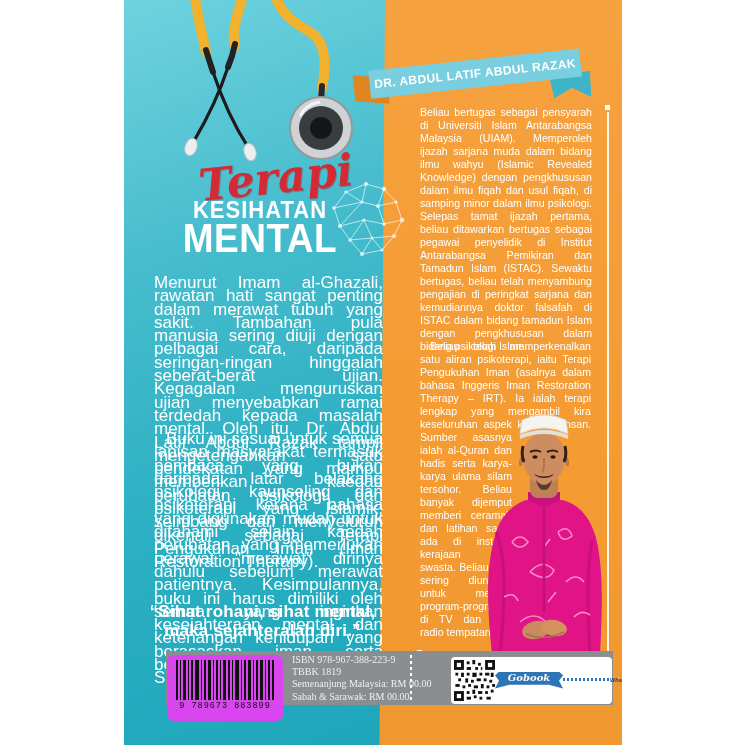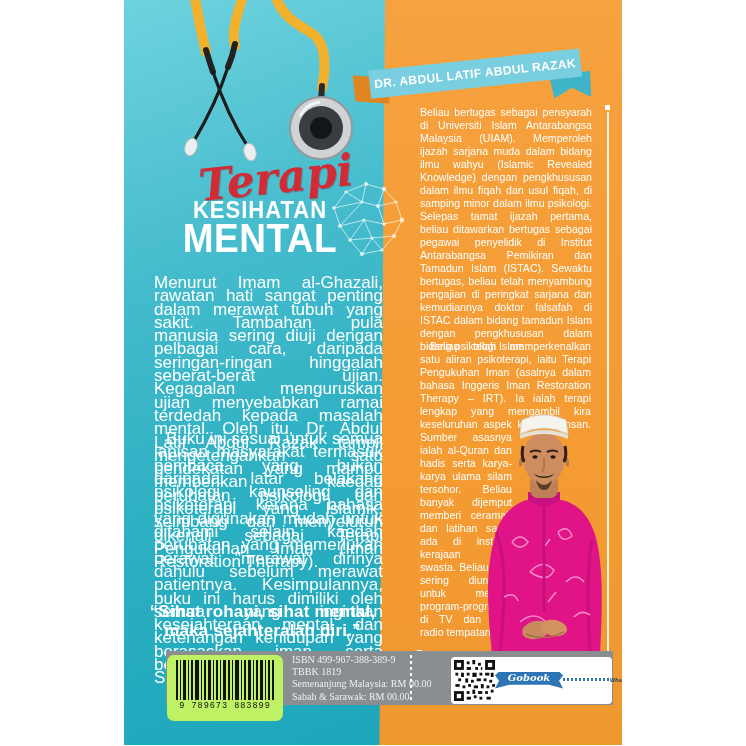--- a/index.html
+++ b/index.html
@@ -51,21 +51,21 @@
   .rule-v{position:absolute;left:483px;top:112px;width:2px;height:540px;background:rgba(255,255,255,.9);}
   .rule-v-dot{position:absolute;left:481px;top:105px;width:5px;height:5px;background:#fff;}
   .rule-h{position:absolute;left:298px;top:652px;width:186px;height:2px;background:rgba(255,255,255,.9);}
   .rule-h-dot{position:absolute;left:293px;top:650px;width:5px;height:5px;background:#fff;}
 
   
   .photo{position:absolute;left:350px;top:412px;width:140px;height:243px;}
 
   
   .footer-bar{position:absolute;left:42px;top:651px;width:447px;height:54px;background:#8a8e91;}
-  .barcode-box{position:absolute;left:43px;top:655px;width:116px;height:66px;background:#bef264;border-radius:7px;
+  .barcode-box{position:absolute;left:43px;top:655px;width:116px;height:66px;background:#d946ef;border-radius:7px;
      display:flex;flex-direction:column;align-items:center;justify-content:flex-start;padding-top:5px;box-sizing:border-box;}
   .barcode-digits{font-family:"Liberation Mono",monospace;font-size:8.5px;color:#111;letter-spacing:1px;margin-top:1px;}
   .isbn-block{position:absolute;left:168px;top:654px;width:160px;color:#eef0f0;
      font-family:"Liberation Serif",serif;font-size:10px;line-height:12.2px;}
   .dotdiv{position:absolute;left:332px;top:655px;width:2px;height:46px;
      background:repeating-linear-gradient(180deg,#fff 0 3px,transparent 3px 6px);}
   .tb-logo{position:absolute;left:340px;top:658px;width:52px;height:42px;text-align:center;}
   .tb-name{font-family:"DejaVu Serif",serif;font-style:italic;font-size:7px;color:#fff;margin-top:-4px;}
   .order-box{position:absolute;left:327px;top:657px;width:161px;height:47px;background:#fff;border-radius:4px;
      display:flex;align-items:center;padding:3px;box-sizing:border-box;}
@@ -237,21 +237,21 @@
             <rect x="85" y="0" width="3" height="40"></rect>
           <rect x="90" y="0" width="1" height="40"></rect>
             <rect x="93" y="0" width="2" height="40"></rect>
           <rect x="97" y="0" width="2" height="40"></rect>
         </g>
       </svg>
       <div class="barcode-digits">9 789673 883899</div>
     </div>
 
     <div class="isbn-block">
-      <div>ISBN  499-967-388-389-9</div>
+      <div>ISBN  978-967-388-223-9</div>
       <div>TBBK 1819</div>
       <div>Semenanjung Malaysia: RM 00.00</div>
       <div>Sabah &amp; Sarawak: RM 00.00</div>
     </div>
 
     <div class="dotdiv" style="left:286px"></div>
 
     <div class="tb-logo">
       <svg width="52" height="26" viewBox="0 0 52 26">
         <ellipse cx="26" cy="13" rx="24" ry="9" fill="none" stroke="#ffffff" stroke-width="2" transform="rotate(-8 26 13)"></ellipse>

